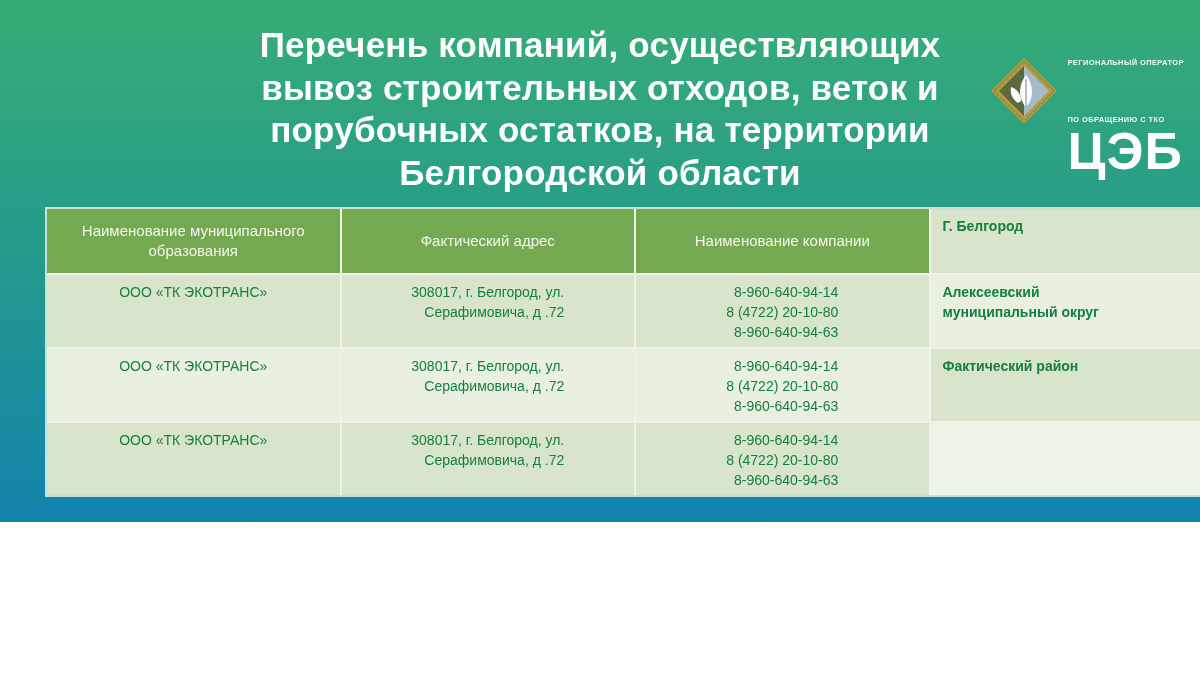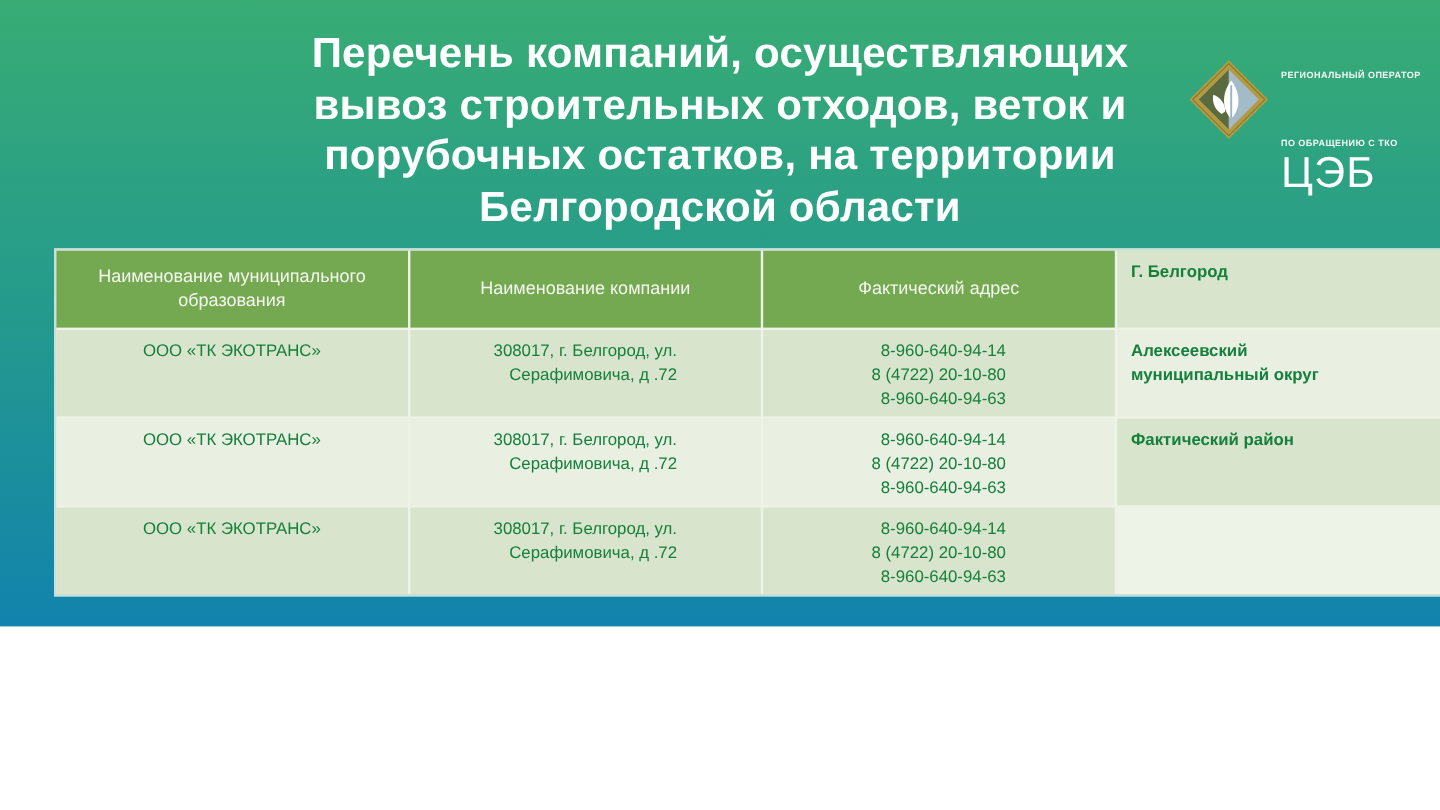--- a/index.html
+++ b/index.html
@@ -22,21 +22,21 @@
   .logo{
     position:absolute;top:10px;right:16px;
     display:flex;align-items:center;gap:4px;
   }
   .logo-text{display:flex;flex-direction:column;color:#ffffff;}
   .logo-sub{
     font-size:7.5px;font-weight:bold;letter-spacing:.4px;line-height:1.25;
     color:rgba(255,255,255,.95);white-space:nowrap;margin-top:48px;
   }
   .logo-abbr{
-    font-size:36px;font-weight:normal;line-height:.95;margin-top:2px;
+    font-size:52px;font-weight:bold;line-height:.95;margin-top:2px;
     letter-spacing:1px;
   }
   
   .companies-table{
     position:absolute;left:10px;top:207px;width:1180px;
     display:grid;grid-template-columns:repeat(4,1fr);
     grid-template-rows:64px 72px 72px 72px;
     gap:2px;background:#eef3e7;
     border:2px solid #c9dfd9;box-sizing:border-box;margin-left:35px;
   }
@@ -81,22 +81,22 @@
     <div class="logo-text">
       <span class="logo-sub">РЕГИОНАЛЬНЫЙ ОПЕРАТОР</span>
       <span class="logo-sub">ПО ОБРАЩЕНИЮ С ТКО</span>
       <span class="logo-abbr">ЦЭБ</span>
     </div>
   </div>
 
   <div class="companies-table">
 
     <div class="cell head">Наименование муниципального образования</div>
+    <div class="cell head">Фактический адрес</div>
     <div class="cell head">Наименование компании</div>
-    <div class="cell head">Фактический адрес</div>
 
     <div class="cell data odd muni">Г. Белгород</div>
     <div class="cell data odd center">ООО «ТК ЭКОТРАНС»</div>
     <div class="cell data odd center">308017, г. Белгород, ул.
 Серафимовича, д .72</div>
     <div class="cell data odd center">8-960-640-94-14
 8 (4722) 20-10-80
 8-960-640-94-63</div>
 
     <div class="cell data even muni">Алексеевский

